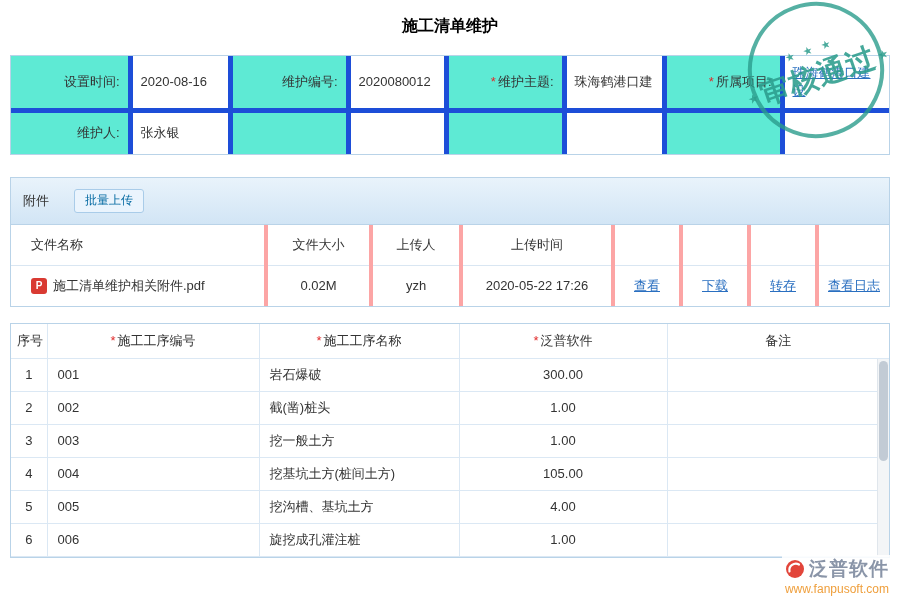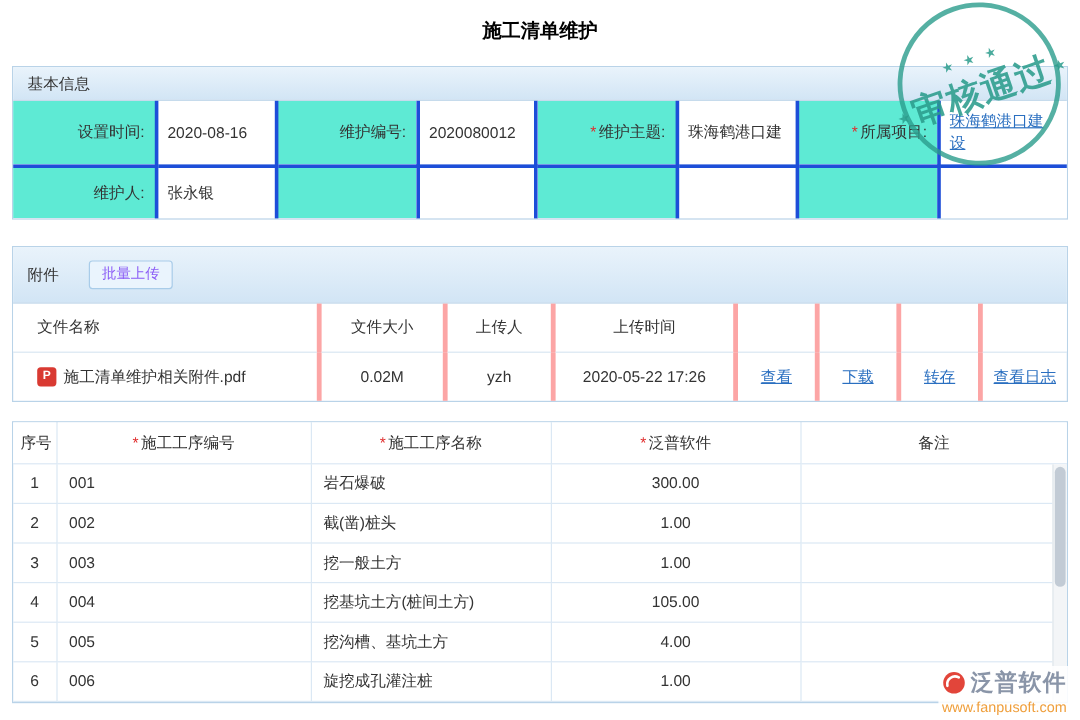--- a/index.html
+++ b/index.html
@@ -26,28 +26,28 @@
   .ph30 { height:47px;gap:25px; }
   .ph32 { height:32px; }
 
   .req { color:#e02b2b; margin-right:2px; }
   .sort-icon { color:#8a9bb0; font-size:11px; margin-left:3px; }
 
   .btn {
     display:inline-block; padding:2px 10px 3px; background:#eaf4fd;
     border:1px solid #a9cce9; border-radius:3px; font-size:12px; cursor:pointer;
   }
-  .btn-upload { color:#8b5cf6; }
+  .btn-upload { color:#0369a1; }
   .btn-export { color:#2f7ec7; }
 
   table { border-collapse:collapse; table-layout:fixed; width:100%; }
   a.lnk { color:#2a6fc0; text-decoration:underline; cursor:pointer; }
 
   
-  .info-table td { border:3px solid #1d4ed8; padding:4px 8px; overflow:hidden; vertical-align:middle; }
+  .info-table td { border:5px solid #1d4ed8; padding:4px 8px; overflow:hidden; vertical-align:middle; }
   .info-table .lbl { background:#5eead4; text-align:right; }
   .info-table .val { background:#fff; text-align:left; }
   .info-table tr.r1 td { height:54px; }
   .info-table tr.r2 td { height:44px; }
   .info-table td:first-child { border-left:none; }
   .info-table td:last-child { border-right:none; }
   .info-table tr:first-child td { border-top:none; }
   .info-table tr:last-child td { border-bottom:none; }
 
   
@@ -114,23 +114,20 @@
 <div class="stamp">
   <div class="stamp-stars-top"><span>★ ★ ★</span></div>
   <div class="stamp-row">
     <span class="stamp-star">★</span>
     <span class="stamp-text">审核通过</span>
     <span class="stamp-star">★</span>
   </div>
 </div>
 
 <div class="panel mb22">
-  <div class="panel-header ph28">
-    <span>基本信息</span>
-  </div>
   <table class="info-table">
     <colgroup>
       <col style="width:119px">
         <col style="width:100px">
         <col style="width:118px">
         <col style="width:98px">
       <col style="width:118px">
         <col style="width:100px">
         <col style="width:118px">
         <col>

